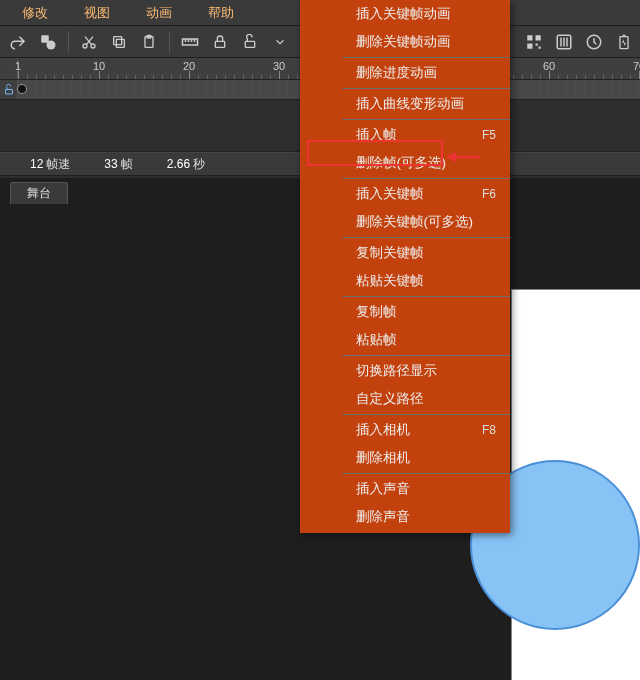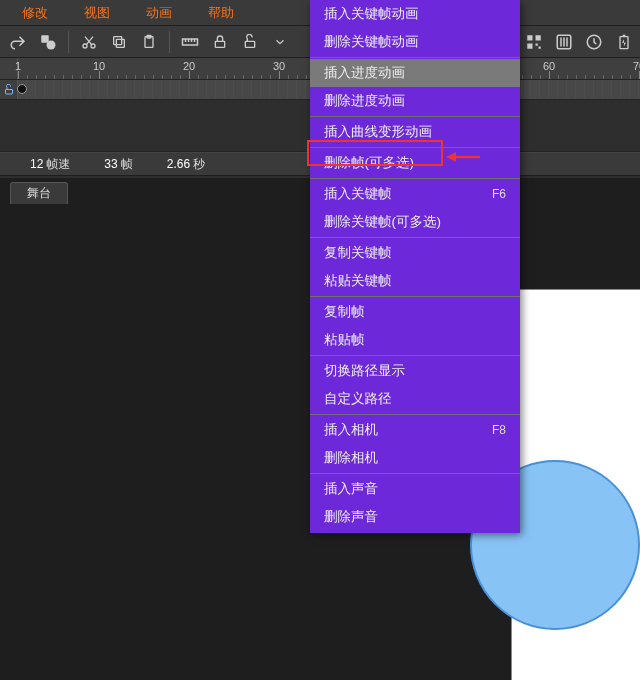--- a/index.html
+++ b/index.html
@@ -19,21 +19,21 @@
     align-items: center;
     background: #3a3a3a;
     padding: 0 4px;
     border-bottom: 1px solid #1e1e1e;
   }
   .menu-item {
     padding: 0 18px;
     height: 100%;
     display: flex;
     align-items: center;
-    color: #f97316;
+    color: #fdba74;
     cursor: default;
   }
 
   
   .toolbar {
     height: 32px;
     display: flex;
     align-items: center;
     background: #3a3a3a;
     border-bottom: 1px solid #1e1e1e;
@@ -156,27 +156,28 @@
     width: 170px; height: 170px;
     background: #88c3f6;
     border: 2px solid #4a90d9;
     border-radius: 50%;
     transform: translateX(-42px);
   }
 
   
   .context-menu {
     position: absolute;
-    left: 310px; top: 0;
+    left: 300px; top: 0;
     width: 210px;
-    background: #6d28d9;
+    background: #c2410c;
     color: #eee;
     box-shadow: 2px 2px 8px rgba(0,0,0,.5);
     z-index: 50;
     padding-bottom: 2px;
+    padding-left: 42px;
   }
   .cm-item {
     height: 28px;
     display: flex; align-items: center;
     padding: 0 14px;
     justify-content: space-between;
     font-size: 13.5px;
   }
   .cm-item.highlight { background: #7a7a7a; }
   .cm-sep {
@@ -418,31 +419,32 @@
 </div>
 
 <div class="context-menu" id="ctx-menu">
     <div class="cm-item">
       <span>插入关键帧动画</span>
     </div>
     <div class="cm-item">
       <span>删除关键帧动画</span>
     </div>
     <div class="cm-sep"></div>
-    <div class="cm-item highlight">
-      <span>插入进度动画</span>
-    </div>
     <div class="cm-item">
       <span>删除进度动画</span>
     </div>
     <div class="cm-sep"></div>
     <div class="cm-item">
       <span>插入曲线变形动画</span>
     </div>
     <div class="cm-sep"></div>
+    <div class="cm-item">
+      <span>插入帧</span>
+      <span class="cm-shortcut">F5</span>
+    </div>
     <div class="cm-item">
       <span>删除帧(可多选)</span>
     </div>
     <div class="cm-sep"></div>
     <div class="cm-item">
       <span>插入关键帧</span>
       <span class="cm-shortcut">F6</span>
     </div>
     <div class="cm-item">
       <span>删除关键帧(可多选)</span>

